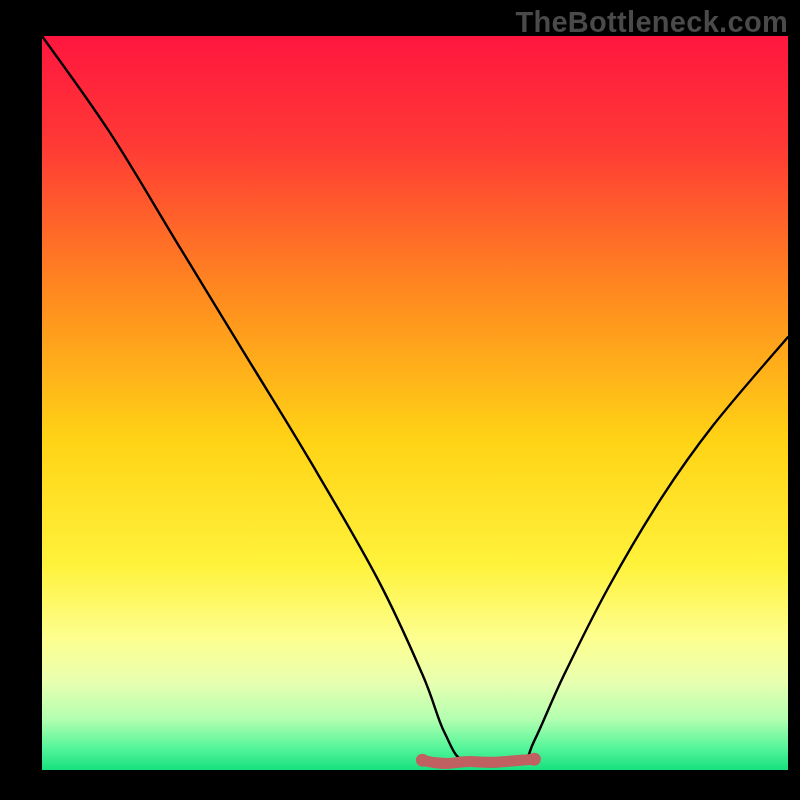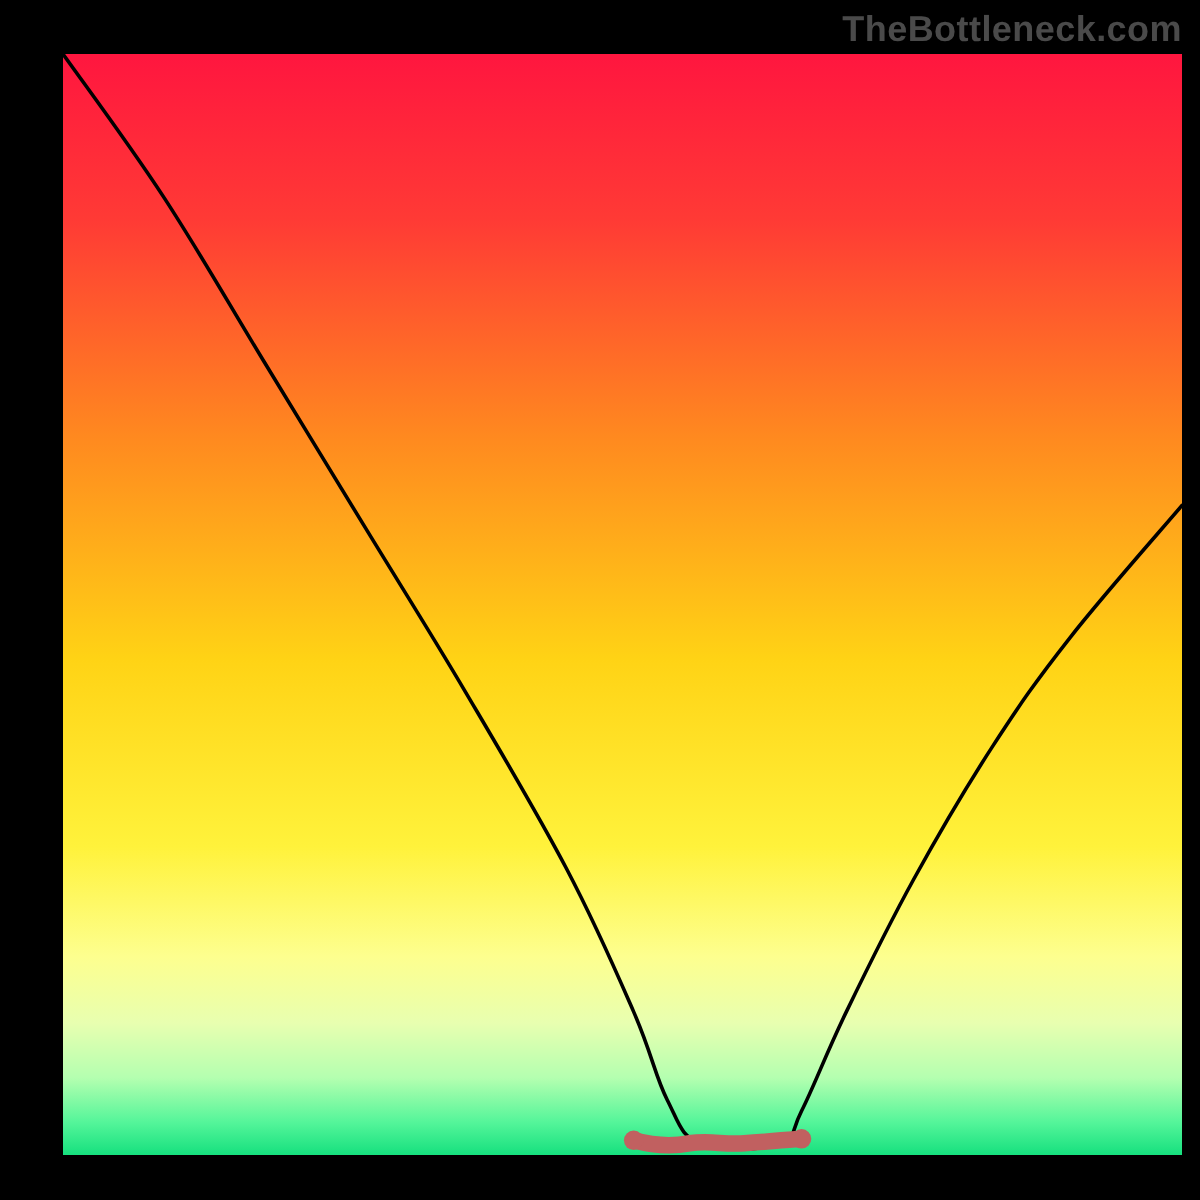--- a/index.html
+++ b/index.html
@@ -15,21 +15,21 @@
     position: relative;
     width: 800px;
     height: 800px;
     background: #000;
   }
   .watermark {
     position: absolute;
     top: 6px;
     right: 12px;
     color: #4a4a4a;
-    font-size: 24px;
+    font-size: 29px;
     font-weight: bold;
     letter-spacing: 0.3px;
     z-index: 5;
   }
   svg {
     position: absolute;
     top: 0;
     left: 0;
   }
 </style>

